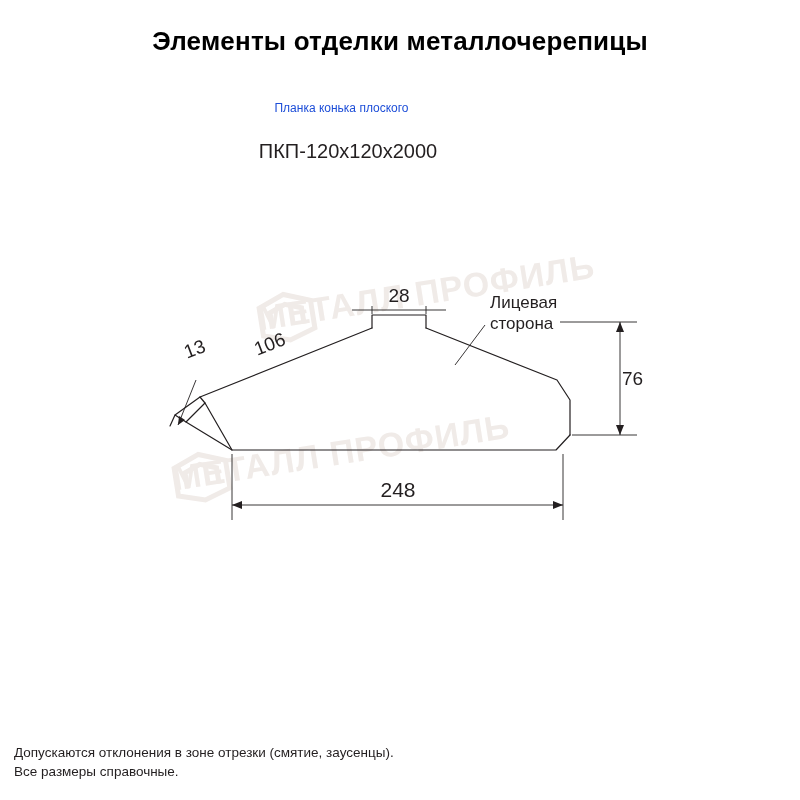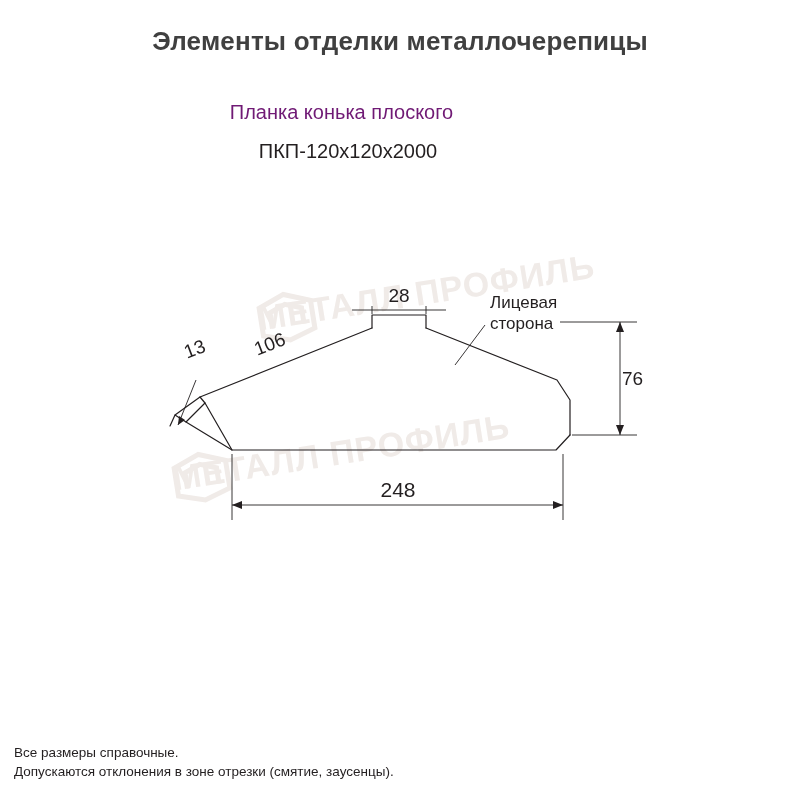--- a/index.html
+++ b/index.html
@@ -21,30 +21,30 @@
   }
   .title {
     position: absolute;
     top: 26px;
     left: 0;
     width: 800px;
     text-align: center;
     font-size: 26px;
     font-weight: bold;
     letter-spacing: 0.2px;
-    color: #404040;
+    color: #000000;
   }
   .subtitle {
     position: absolute;
     top: 101px;
     left: 0;
     width: 683px;
     text-align: center;
-    font-size: 20px;
-    color: #701a75;
+    font-size: 12px;
+    color: #1d4ed8;
   }
   .code {
     position: absolute;
     top: 140px;
     left: 0;
     width: 696px;
     text-align: center;
     font-size: 20px;
     color: #231f20;
   }
@@ -172,17 +172,17 @@
       <path d="M563 244 L563 310"></path>
       <path d="M232 295 L563 295"></path>
       <path d="M232 295 l10 -4 l0 8 z" fill="#231f20" stroke="none"></path>
       <path d="M563 295 l-10 -4 l0 8 z" fill="#231f20" stroke="none"></path>
     </g>
     <text x="398" y="287" font-size="21" text-anchor="middle">248</text>
 
   </svg>
 
   <div class="footnotes">
+    <div>Допускаются отклонения в зоне отрезки (смятие, заусенцы).</div>
     <div>Все размеры справочные.</div>
-    <div>Допускаются отклонения в зоне отрезки (смятие, заусенцы).</div>
   </div>
 
 </div>
 
 </body></html>

